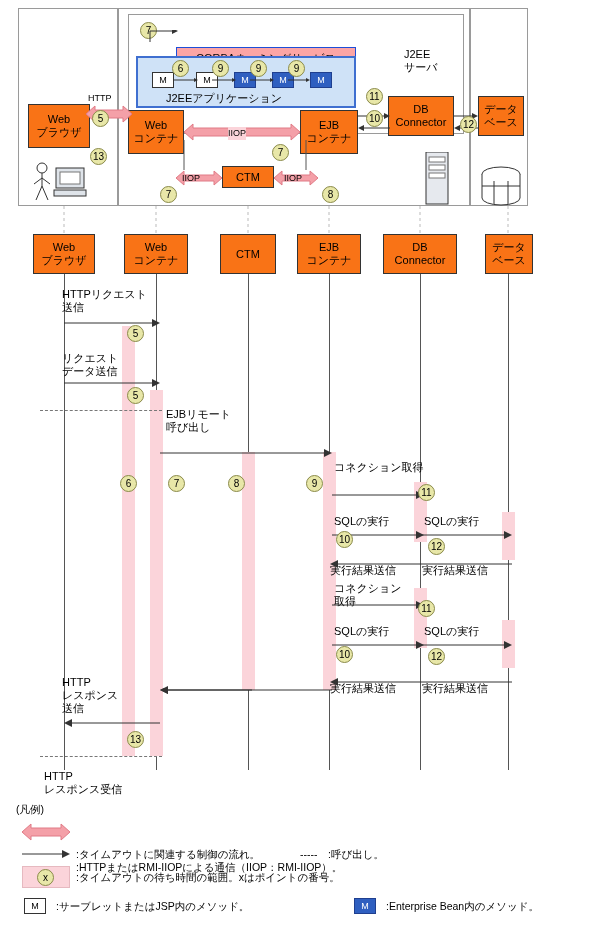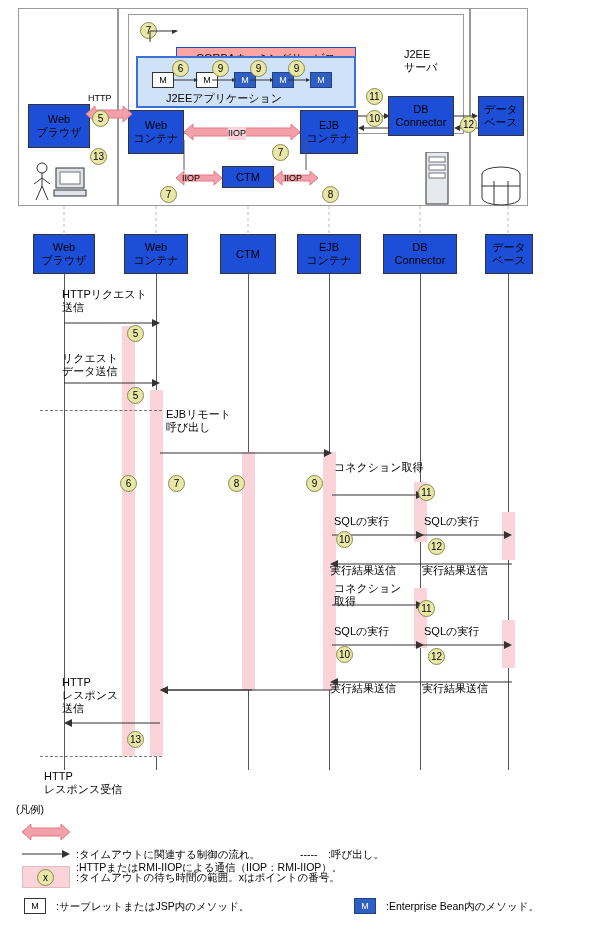--- a/index.html
+++ b/index.html
@@ -1,18 +1,18 @@
 <!DOCTYPE html>
 <html><head>
 <meta charset="utf-8">
 <style>
   html,body{margin:0;padding:0;background:#fff;}
   body{width:613px;height:936px;position:relative;font-family:"Liberation Sans",sans-serif;}
   .abs{position:absolute;}
-  .box{box-sizing:border-box;border:1px solid #333;background:#1d4ed8;display:flex;align-items:center;justify-content:center;text-align:center;font-size:11px;line-height:13px;color:#000;}
+  .box{box-sizing:border-box;border:1px solid #333;background:#f97316;display:flex;align-items:center;justify-content:center;text-align:center;font-size:11px;line-height:13px;color:#000;}
   .gray{box-sizing:border-box;border:1px solid #9a9a9a;background:#fff;}
   .blue{box-sizing:border-box;border:2px solid #3f6fd0;background:#cfe2f7;}
   .mbox{box-sizing:border-box;border:1px solid #1f3f8f;background:#2f5fc0;color:#fff;font-size:9px;display:flex;align-items:center;justify-content:center;}
   .wbox{box-sizing:border-box;border:1px solid #1d4ed8;background:#fca5a5;display:flex;align-items:center;justify-content:center;font-size:11px;text-align:center;line-height:13px;margin-top:27px;}
   .num{box-sizing:border-box;width:17px;height:17px;border-radius:50%;background:#e8e7a8;border:1px solid #8a8a4a;font-size:10px;display:flex;align-items:center;justify-content:center;color:#000;}
   .lbl{font-size:11px;line-height:13px;color:#000;white-space:pre;}
   .vline{width:1px;background:#555;}
   .band{background:#fbd4da;}
   .dash{border-top:1px dashed #777;height:0;}
   .legendtxt{font-size:10.5px;line-height:14px;color:#000;}

